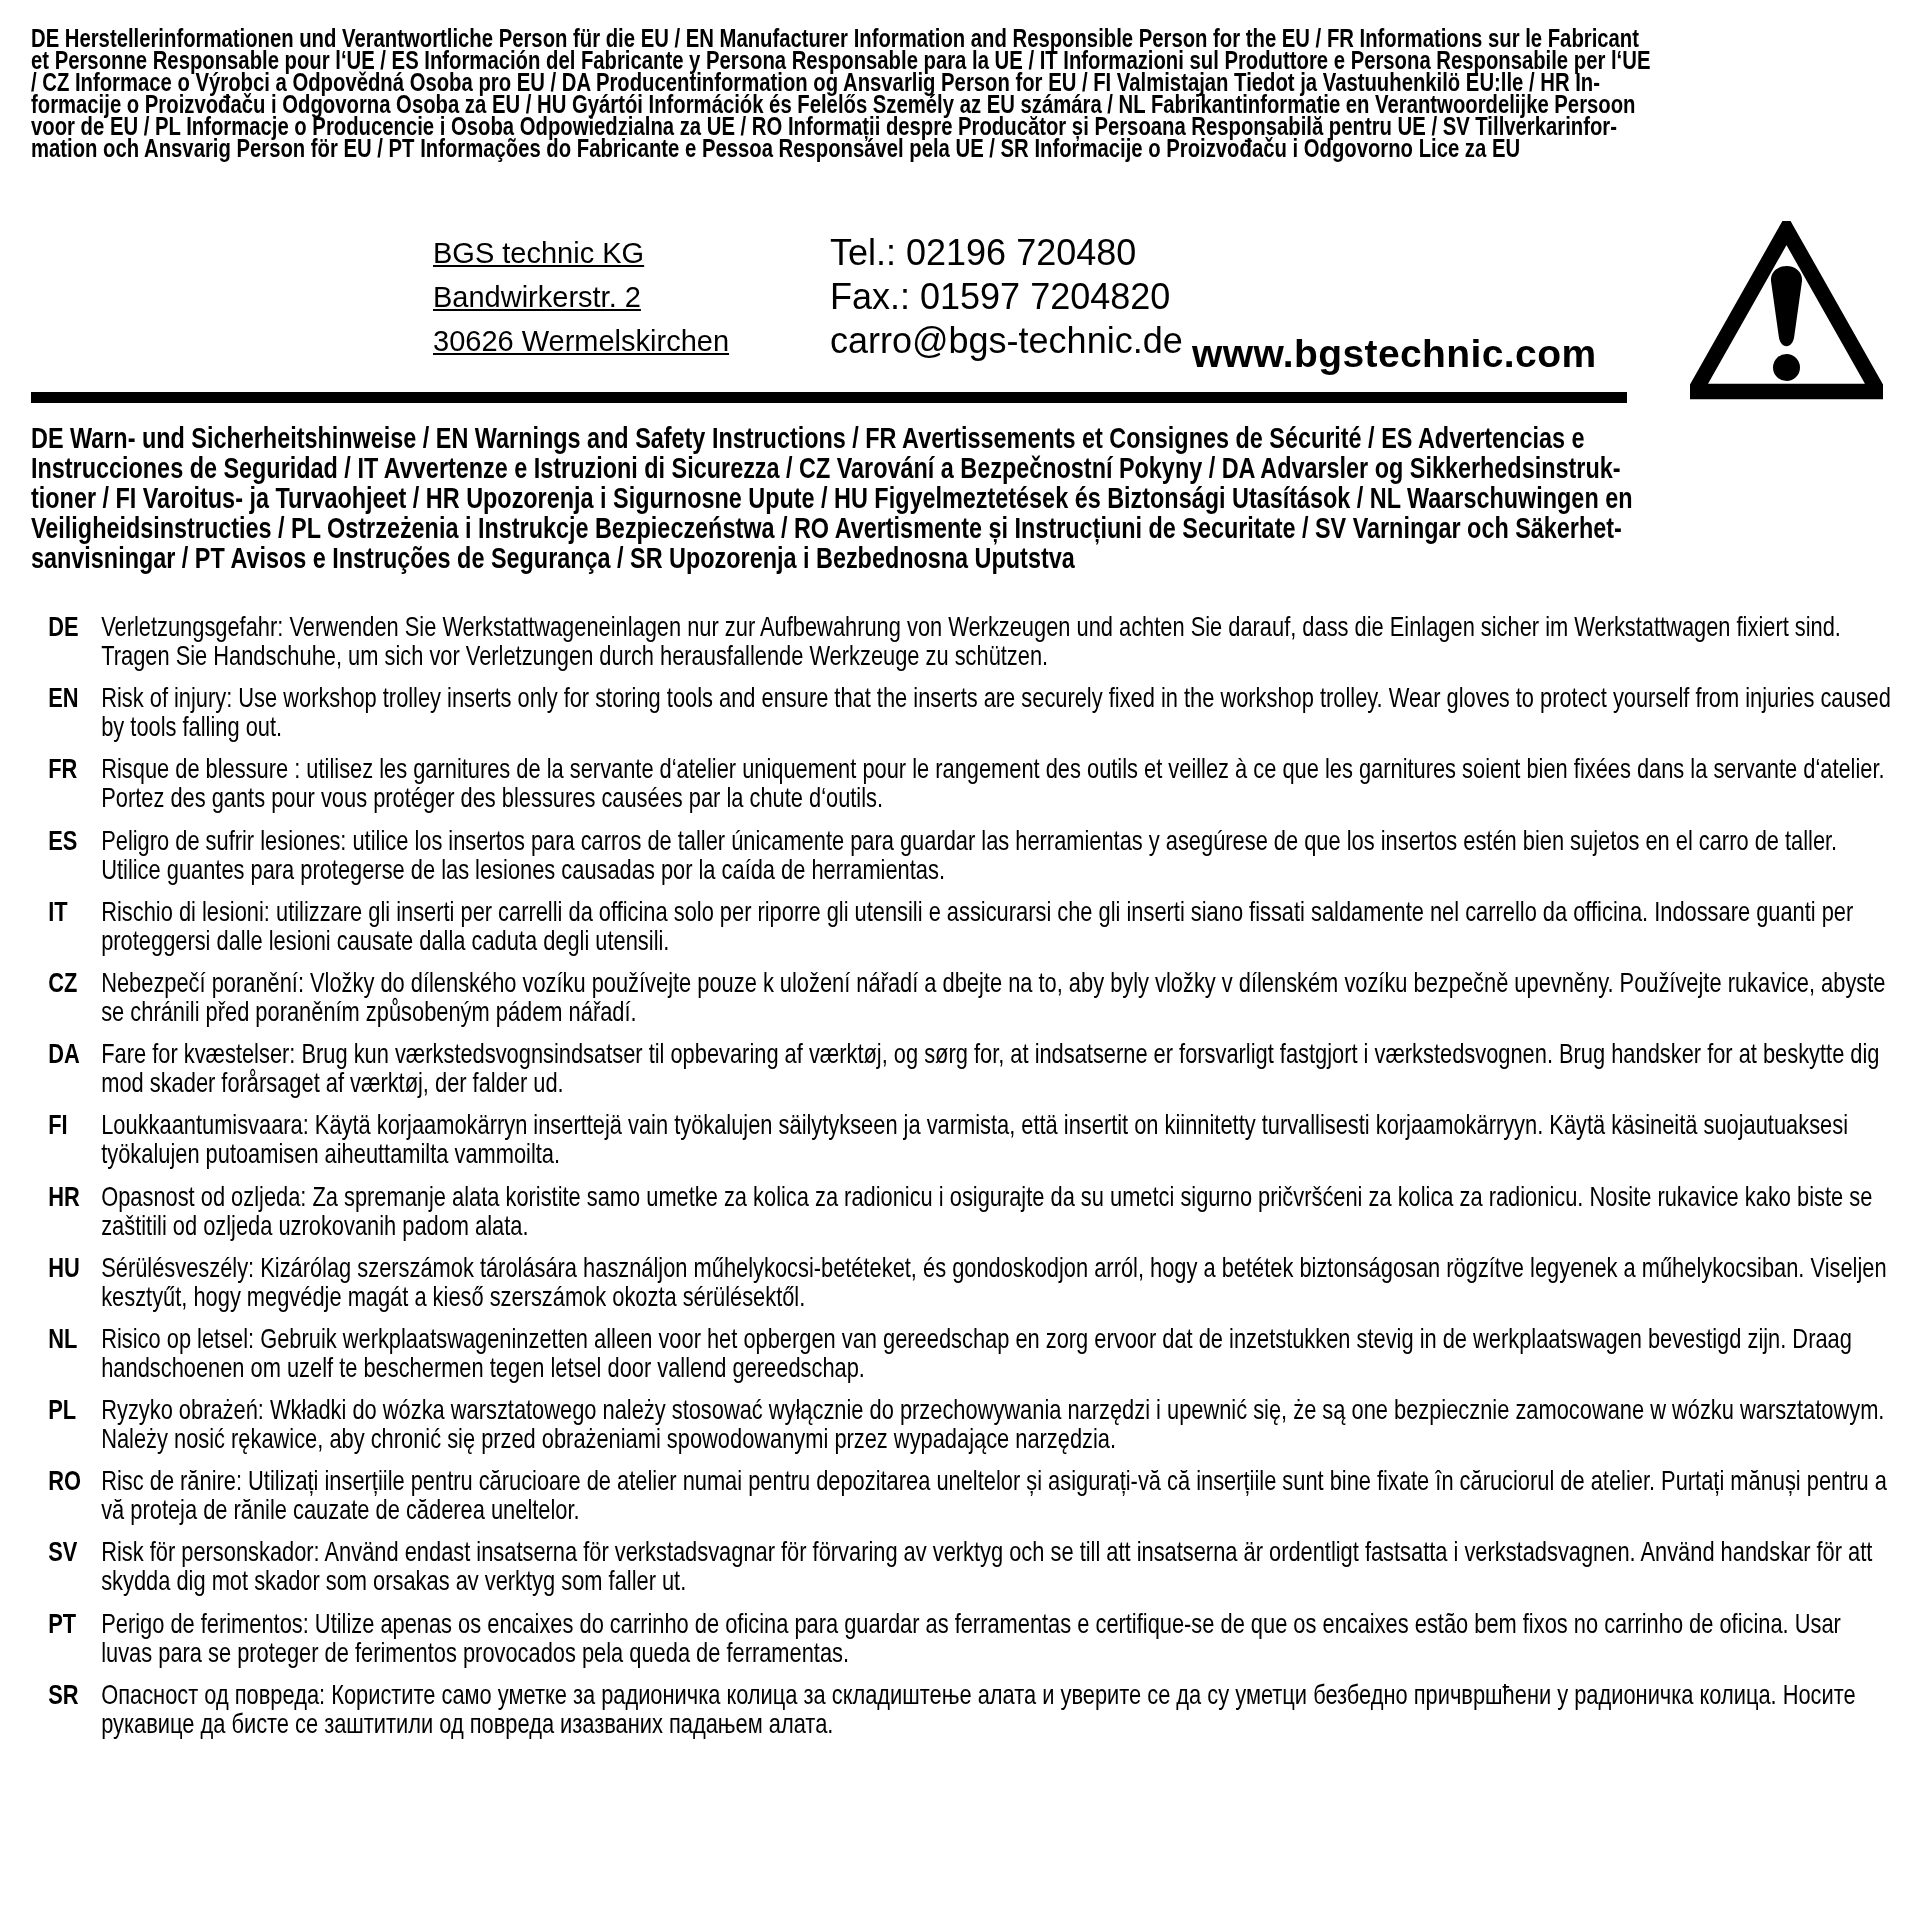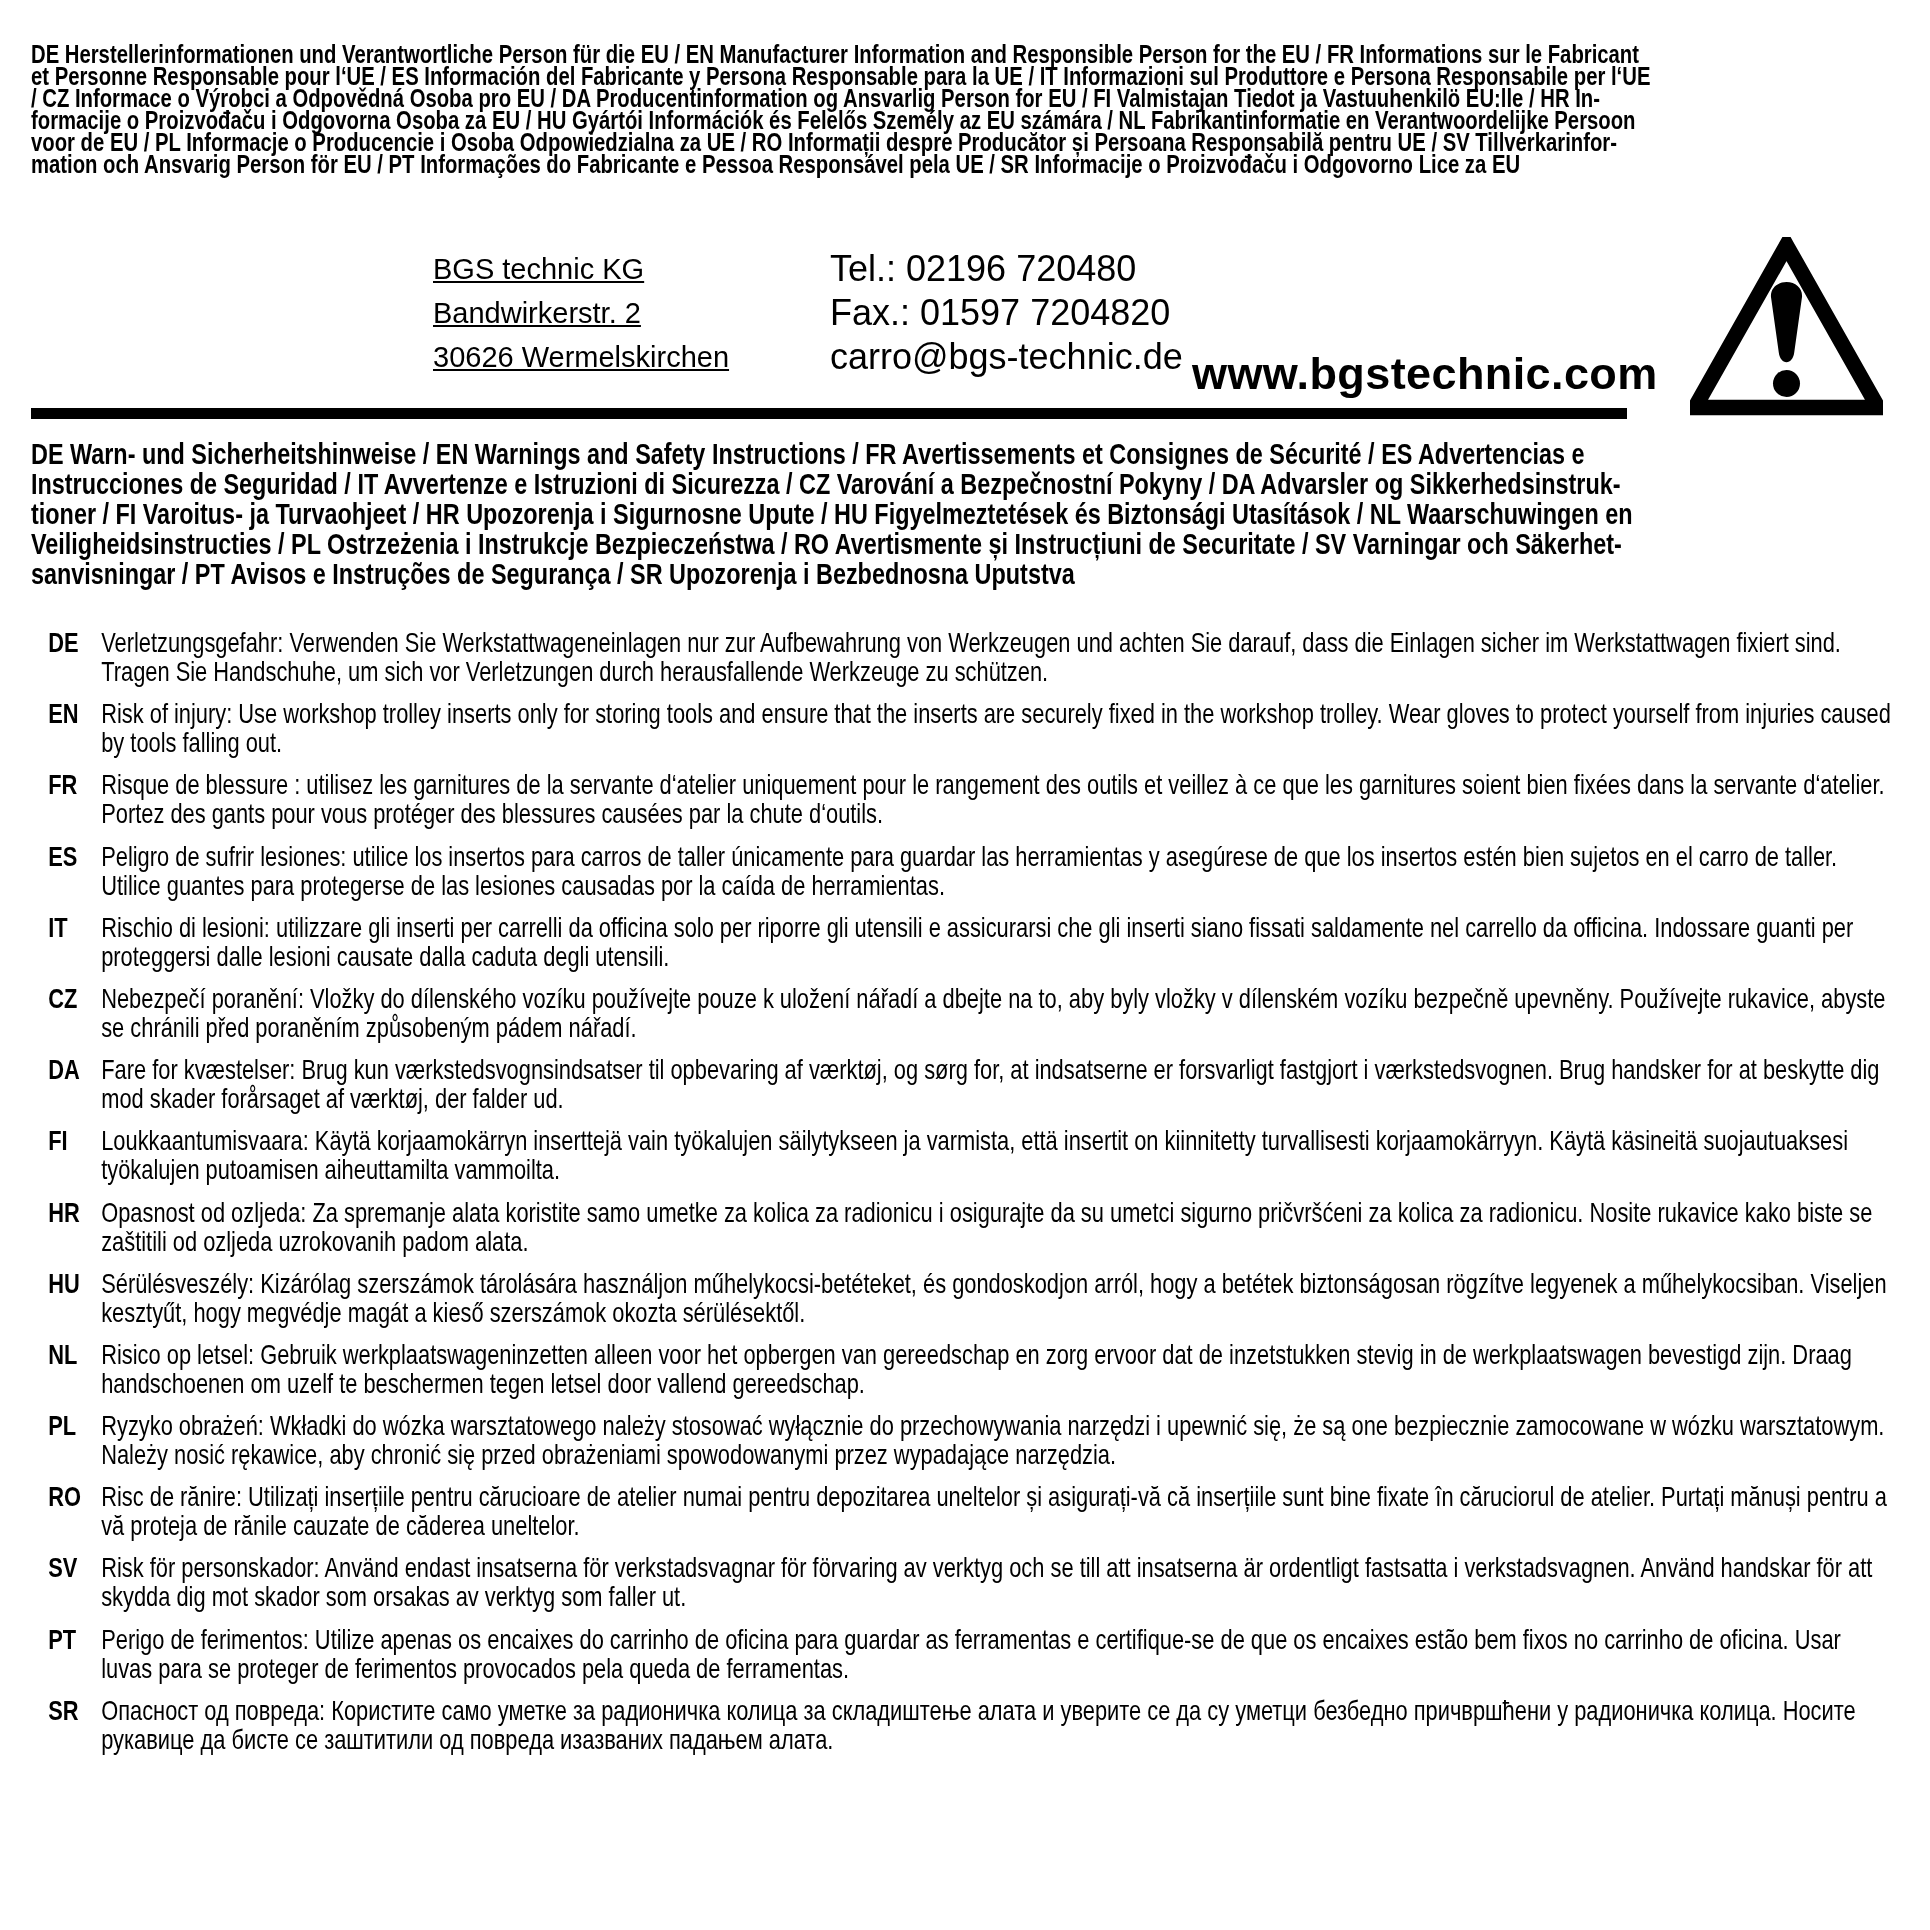--- a/index.html
+++ b/index.html
@@ -1,21 +1,21 @@
 <!DOCTYPE html>
 <html style="font-size:12.5px"><head>
 <meta charset="utf-8">
 <style>
   html, body { margin: 0; padding: 0; background: #ffffff; }
   .page {
     position: relative;
     width: 1930px;
     height: 1930px;
     box-sizing: border-box;
-    padding: 43px 31px;
+    padding: 27px 31px;
     background: #ffffff;
     color: #000000;
     font-family: "Liberation Sans", sans-serif;
     overflow: hidden;
   }
   
   .cond { transform-origin: 0 0; transform: scaleX(0.78); width: 2395px; }
 
   .top-langs { font-weight: bold; font-size: 26px; line-height: 22px; letter-spacing: 0; }
   .nowrap-line { white-space: nowrap; }
@@ -36,21 +36,21 @@
   .logo-sub {
     font-weight: bold;
     font-size: 30px;
     letter-spacing: 16.3px;
     margin: -7.8px 0 0 100px;
     white-space: nowrap;
   }
 
   .addr   { position: absolute; left: 402px;  top: 4.7px; font-size: 29px; line-height: 44px; text-decoration: underline; }
   .contact{ position: absolute; left: 799px; top: 4.7px; font-size: 36px; line-height: 44px; }
-  .website{ position: absolute; left: 1161px; top: 106px; font-size: 45px; font-weight: bold; letter-spacing: 0.4px; }
+  .website{ position: absolute; left: 1161px; top: 106px; font-size: 39px; font-weight: bold; letter-spacing: 0.4px; }
 
   .triangle { position: absolute; right: 15.6px; top: -4.7px; width: 193px; height: 179px; }
 
   .rule { height: 11px; background: #000000; width: 1596px; margin-top: 20px; }
 
   .warn-heading { margin-top: 20px; font-weight: bold; font-size: 30px; line-height: 30px; }
 
   .warn-list { margin-top: 39px; font-size: 28px; line-height: 29px; padding-left: 22px; box-sizing: border-box; }
   .w-item { display: flex; margin-bottom: 13.2px; }
   .w-code { flex: 0 0 68px; width: 68px; font-weight: bold; }

